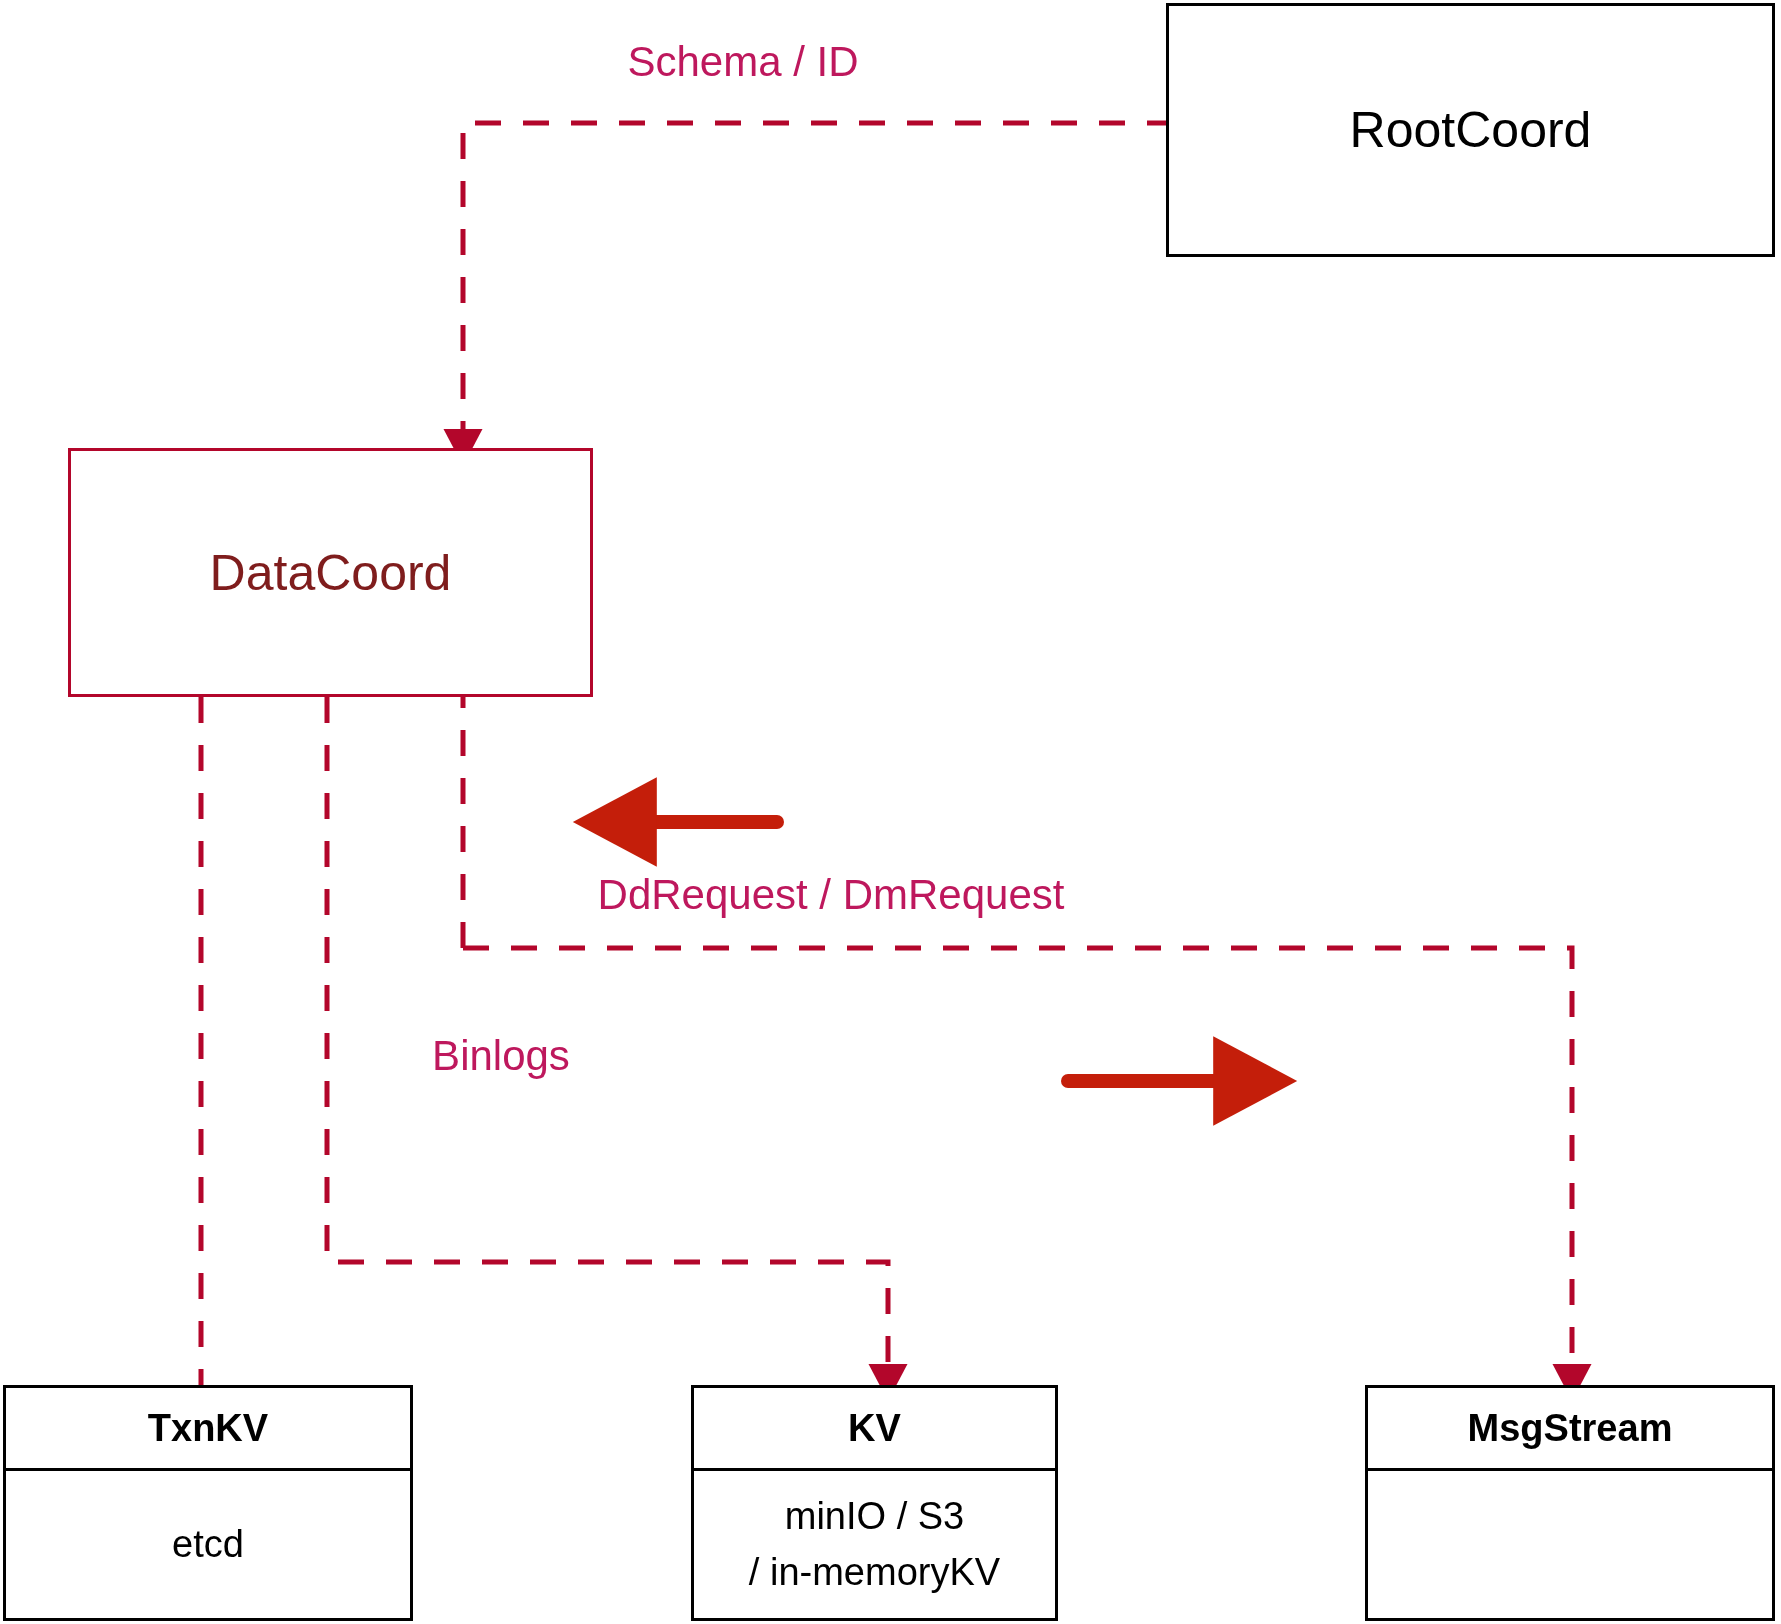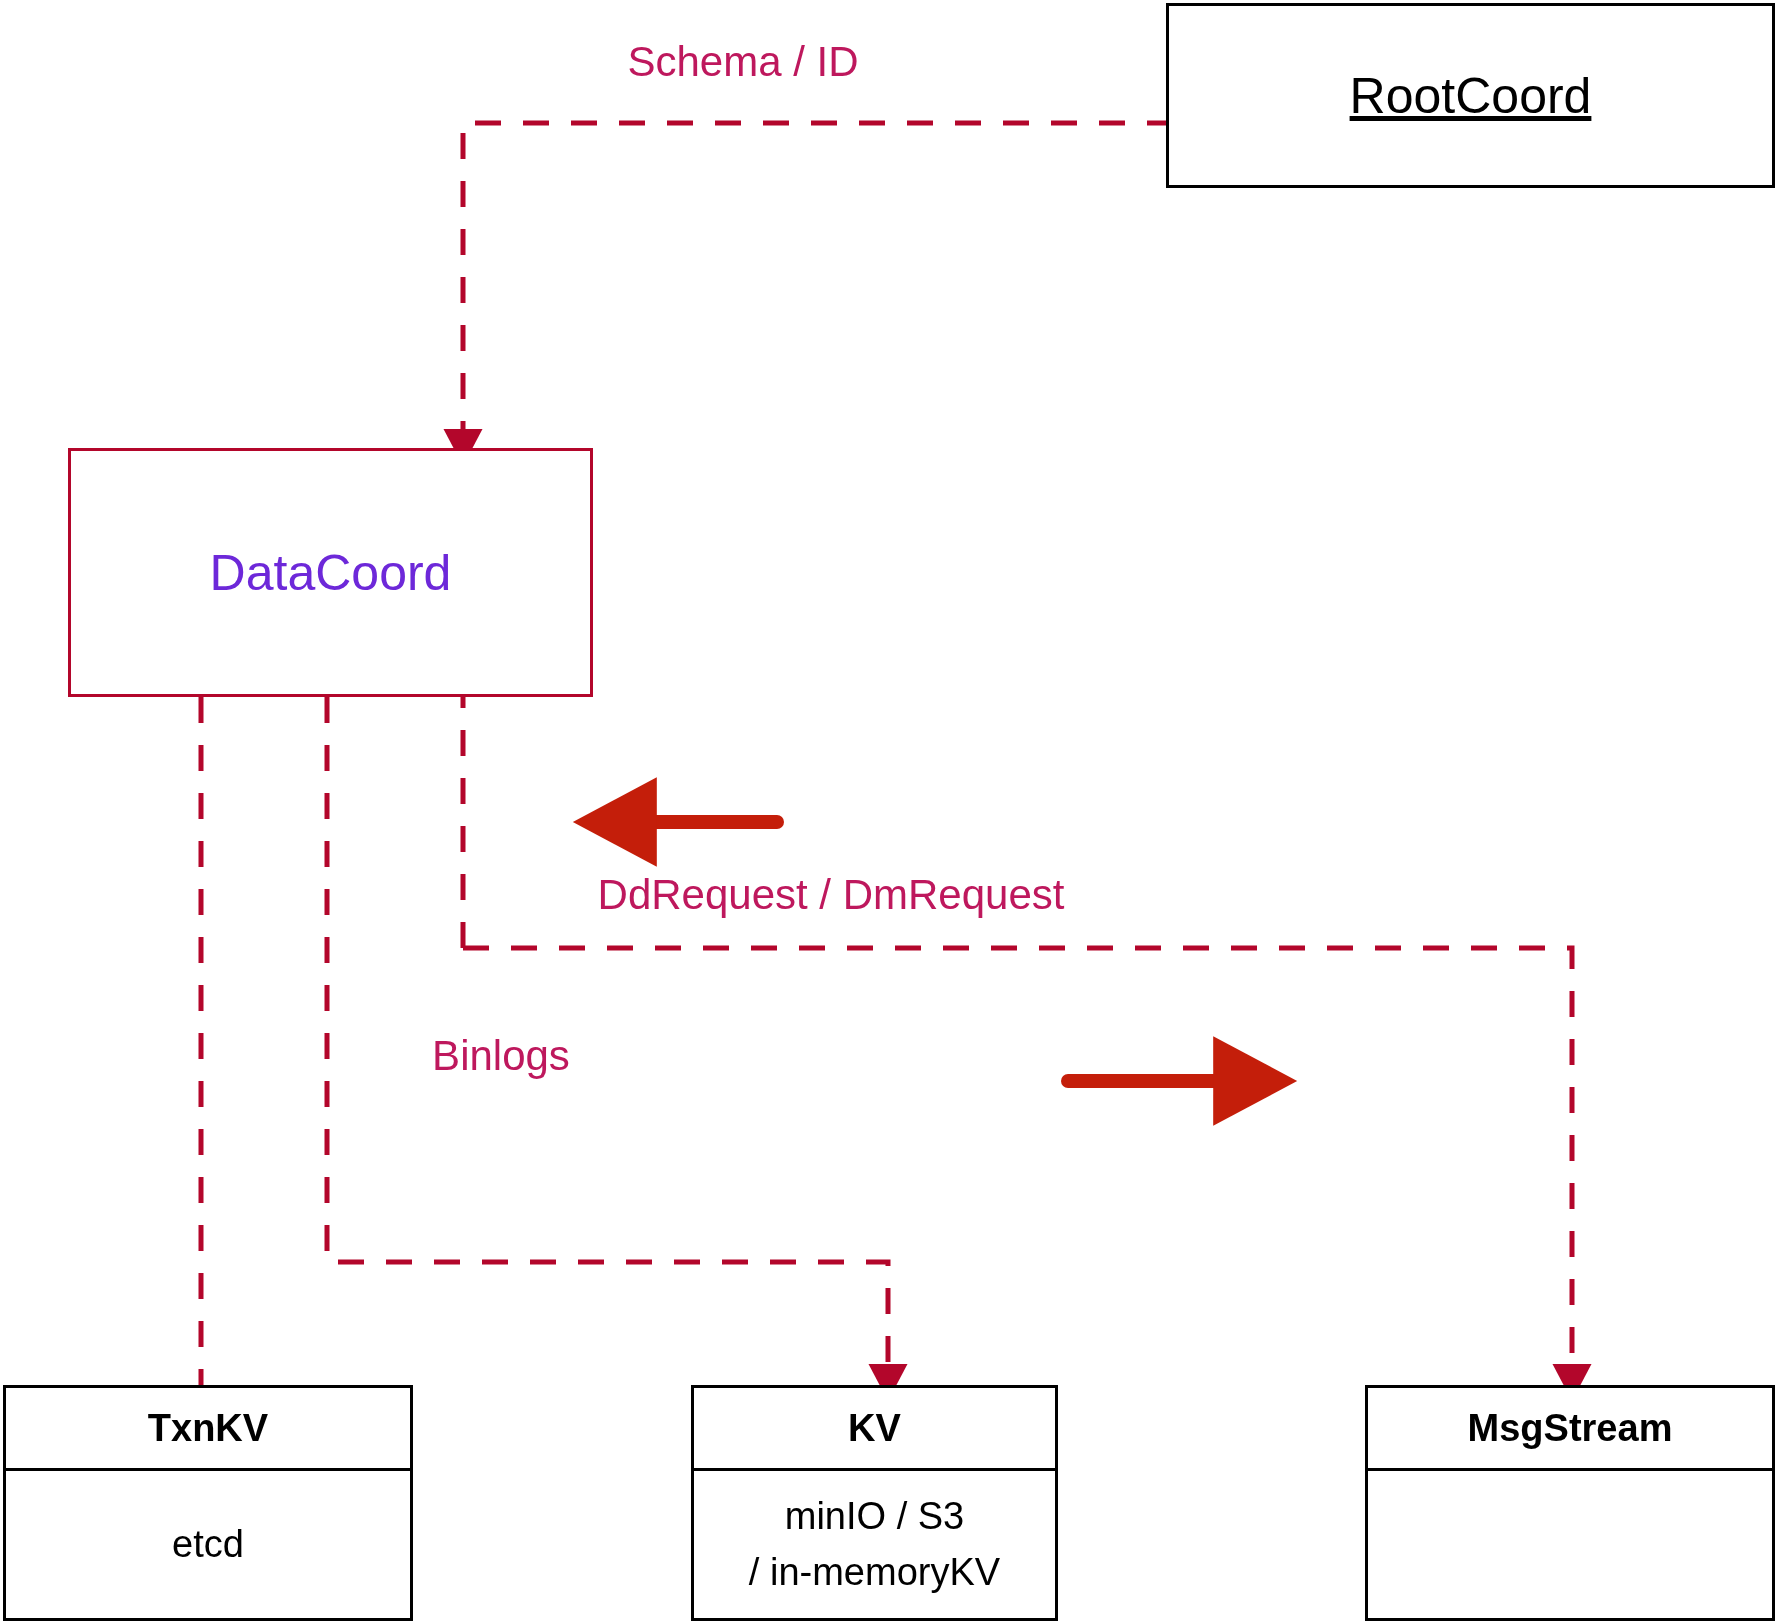--- a/index.html
+++ b/index.html
@@ -37,21 +37,21 @@
   }
   .node-title {
     display: flex;
     align-items: center;
     justify-content: center;
     width: 100%;
     text-align: center;
   }
   .node-plain-label {
     font-size: 50px;
-    color: #6d28d9;
+    color: #7f1d1d;
     font-weight: 400;
     letter-spacing: 0px;
   }
   .split-head {
     box-sizing: border-box;
     width: 100%;
     height: 83px;
     border-bottom: 3px solid #000000;
     display: flex;
     align-items: center;
@@ -124,21 +124,21 @@
     </g>
   </svg>
 
   <div class="edge-label" style="left:743px; top:38px;">Schema / ID</div>
 
   <div class="edge-label" style="left:831px; top:871px;">DdRequest / DmRequest</div>
 
 
   <div class="edge-label" style="left:501px; top:1032px;">Binlogs</div>
 
-  <div class="node-box node-black" style="left:1166px; top:3px; width:609px; height:185px;text-decoration:underline;">
+  <div class="node-box node-black" style="left:1166px; top:3px; width:609px; height:254px;">
     <div class="node-title" style="height:100%;">
       <span class="node-plain-label" style="color:#000000;">RootCoord</span>
     </div>
   </div>
 
   <div class="node-box node-red" style="left:68px; top:448px; width:525px; height:249px;">
     <div class="node-title" style="height:100%;">
       <span class="node-plain-label">DataCoord</span>
     </div>
   </div>

